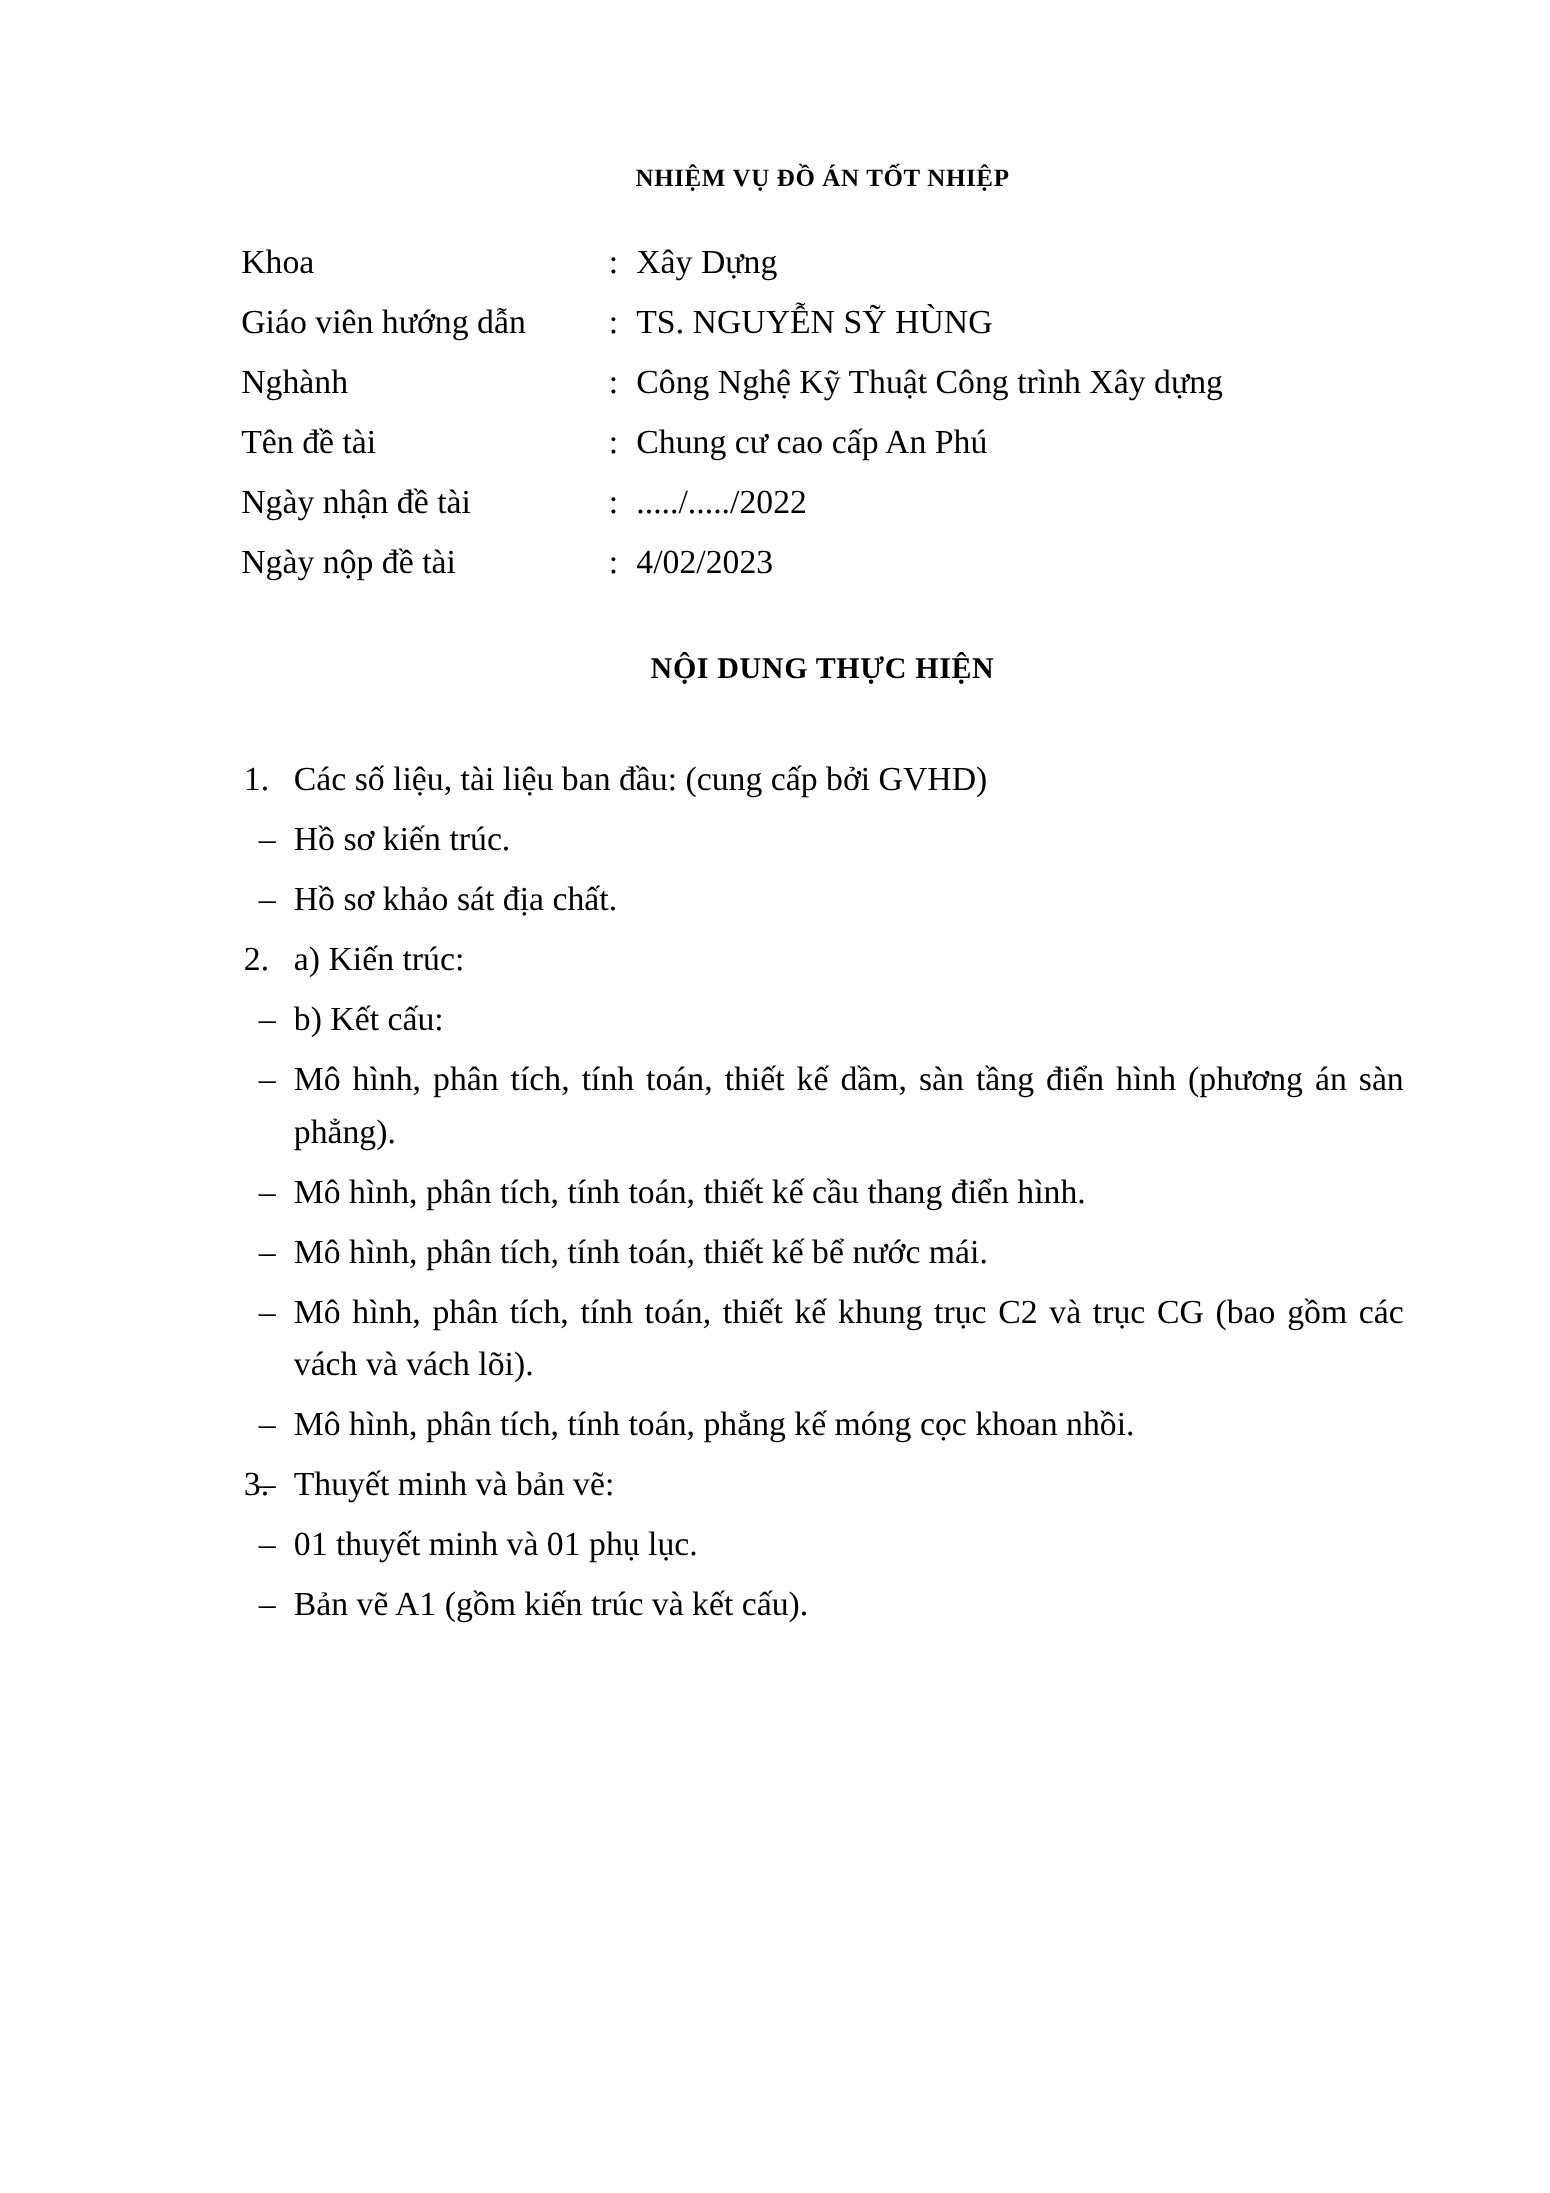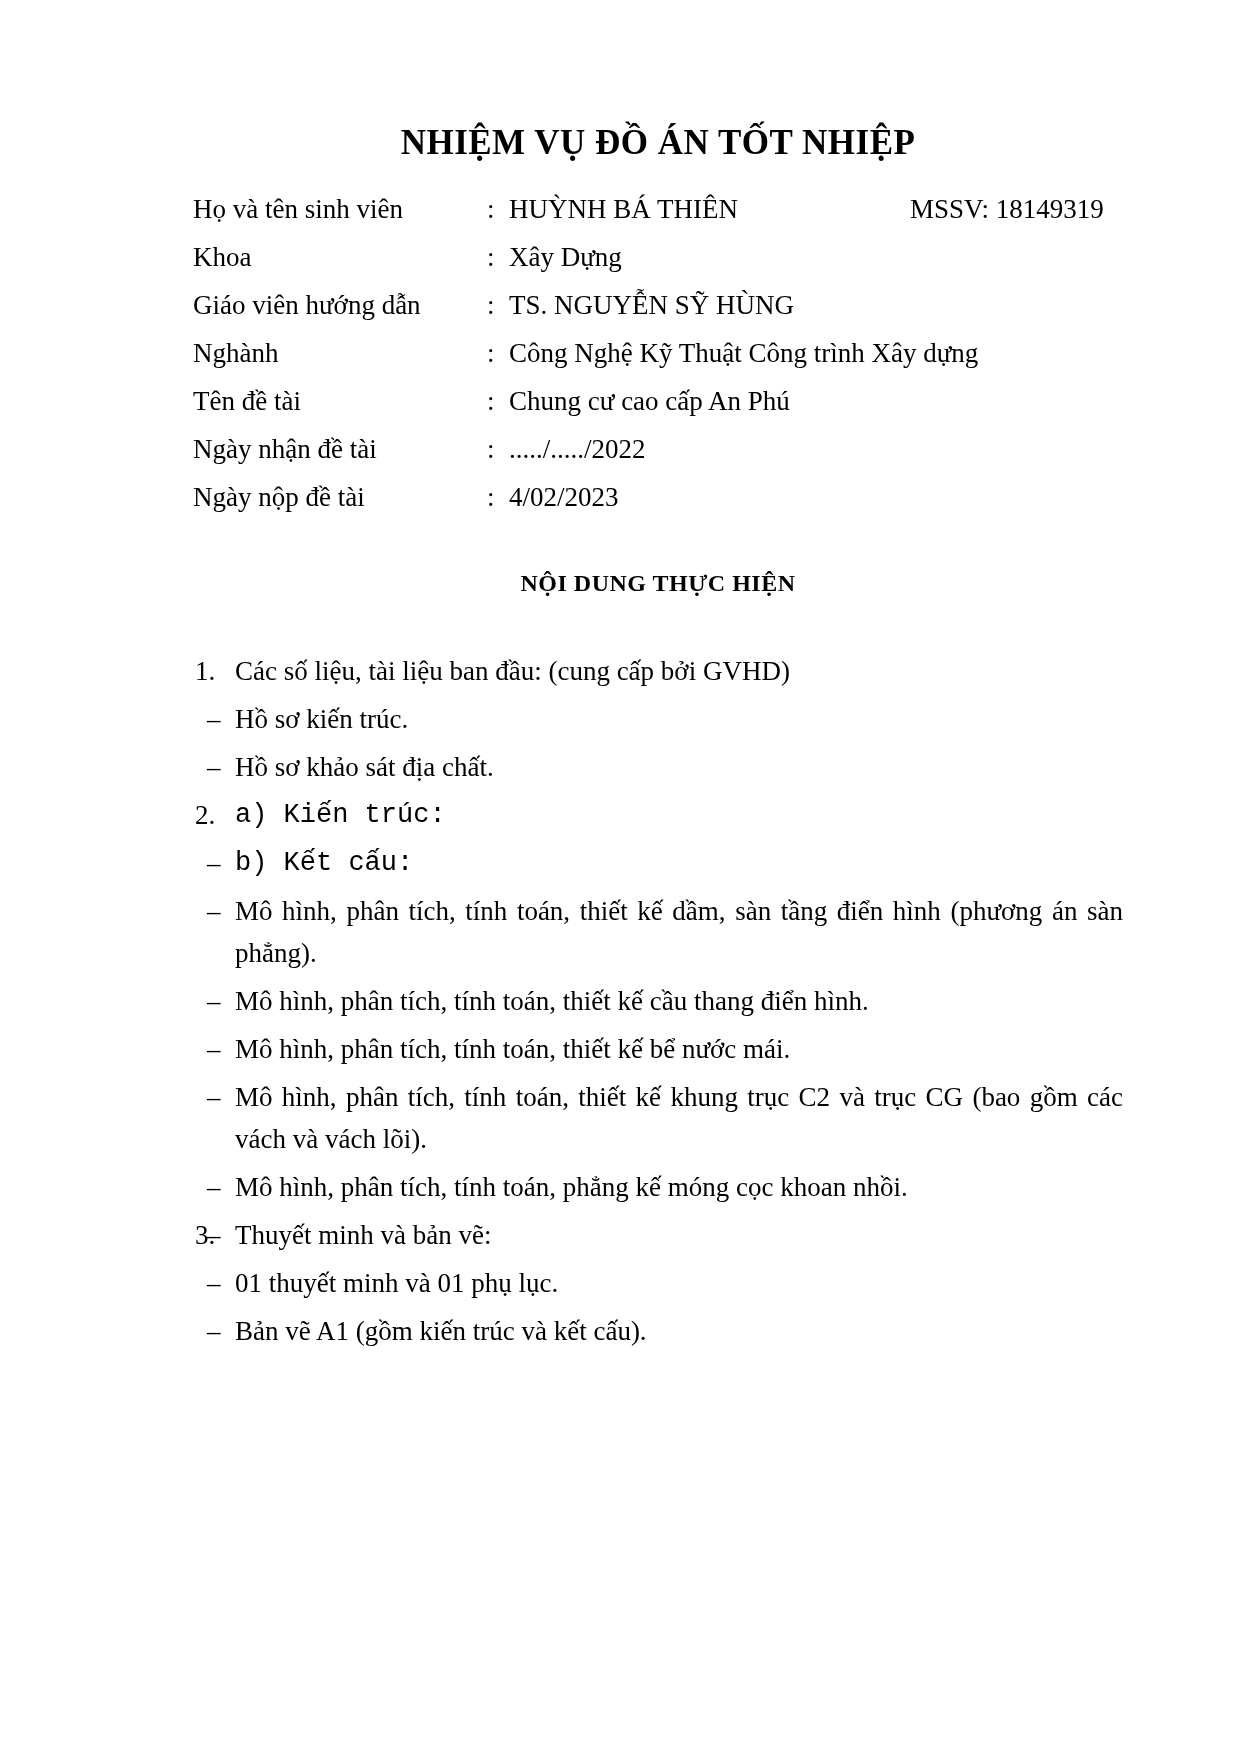--- a/index.html
+++ b/index.html
@@ -19,21 +19,21 @@
     box-sizing: border-box;
     padding: 126px 117px 0 193px;
     overflow: hidden;
   }
   .content {
     width: 930px;
   }
   .doc-title {
     margin: 0 0 28px 0;
     text-align: center;
-    font-size: 35px;
+    font-size: 20px;
     font-weight: bold;
     line-height: 34px;
     letter-spacing: 0.5px;
   }
   
   .info-block { margin: 0; }
   .info-row {
     position: relative;
     line-height: 42px;
     margin-bottom: 6px;
@@ -79,36 +79,31 @@
   .item .marker {
     position: absolute;
     left: 14px;
     top: 0;
   }
   .item.num .marker {
     left: 2px;
   }
   .item.letter {
     text-align: left;
-    font-family: Liberation Mono, monospace;
   }
 </style>
 </head>
 <body>
 
 <div class="page">
   <div class="content">
 
     <h1 class="doc-title">NHIỆM VỤ ĐỒ ÁN TỐT NHIỆP</h1>
 
     <div class="info-block">
-  <div class="info-row">
-    <span class="label">Họ và tên sinh viên</span><span class="colon">:</span><span class="value">HUỲNH BÁ THIÊN</span>
-    <span class="extra">MSSV: 18149319</span>
-  </div>
 
   <div class="info-row">
     <span class="label">Khoa</span><span class="colon">:</span><span class="value">Xây Dựng</span>
     <span class="extra"></span>
   </div>
 
   <div class="info-row">
     <span class="label">Giáo viên hướng dẫn</span><span class="colon">:</span><span class="value">TS. NGUYỄN SỸ HÙNG</span>
     <span class="extra"></span>
   </div>

